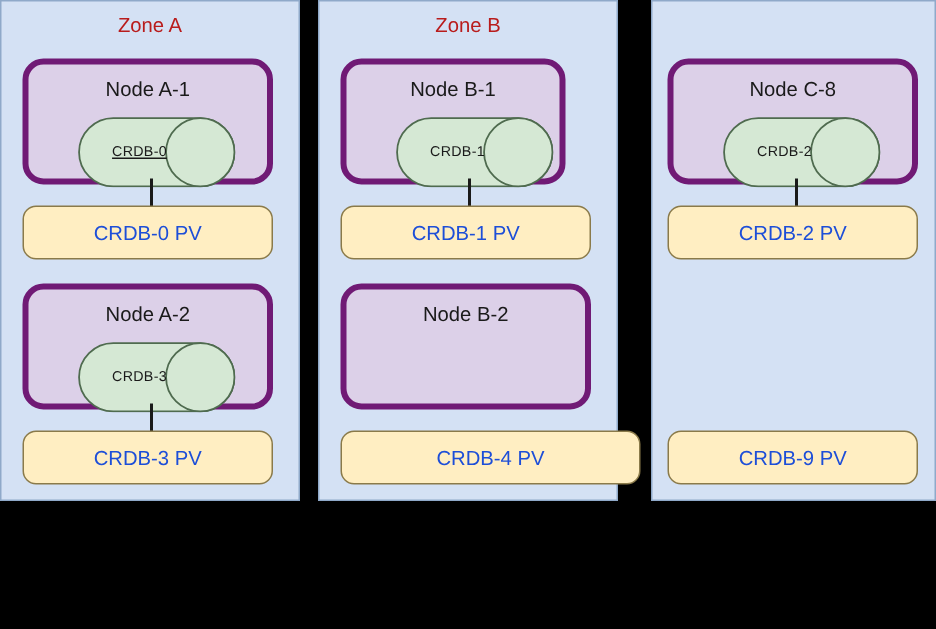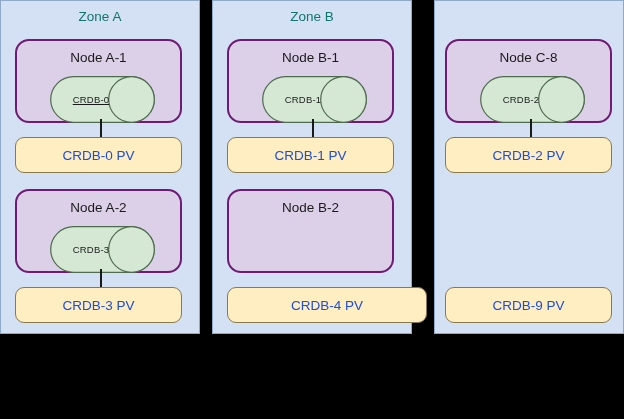--- a/index.html
+++ b/index.html
@@ -1,22 +1,22 @@
 <!DOCTYPE html>
 <html><head>
 <meta charset="utf-8">
 <style>
   html,body{margin:0;padding:0;background:#000;}
   body{width:624px;height:419px;position:relative;overflow:hidden;
        font-family:"Liberation Sans",sans-serif;color:#1a1a1a;}
   #canvas{position:absolute;left:0;top:0;width:624px;height:419px;background:#000;}
   .zone{position:absolute;background:#d4e1f4;border:1px solid #8fa9c9;box-sizing:border-box;}
   .zone-title{position:absolute;left:0;right:0;top:8px;text-align:center;
-              font-size:13.5px;line-height:16px;color:#0f766e;}
-  .node{position:absolute;background:#dcd0e8;border:2px solid #701a75;
+              font-size:13.5px;line-height:16px;color:#b91c1c;}
+  .node{position:absolute;background:#dcd0e8;border:4px solid #701a75;
         border-radius:14px;box-sizing:border-box;padding-left:48px;}
   .node-title{position:absolute;left:0;right:0;top:9px;text-align:center;
               font-size:13.5px;line-height:16px;color:#1a1a1a;}
   .pv{position:absolute;background:#ffeec2;border:1px solid #8a7a4a;
       border-radius:9px;box-sizing:border-box;display:flex;align-items:center;
       justify-content:center;font-size:13.5px;color:#1d4ed8;}
   .connector{position:absolute;width:2px;background:#1a1a1a;}
   .cyl{position:absolute;}
   .cyl svg{display:block;width:100%;height:100%;}
   .cyl-label{position:absolute;top:0;height:100%;display:flex;align-items:center;
@@ -56,21 +56,21 @@
       </div>
     </div>
     <div class="connector" style="left:99px;top:268px;height:20px;"></div>
 
     <div class="pv" style="left:14px;top:286px;width:167px;height:36px;">CRDB-3 PV</div>
   </div>
 
   <div class="zone" style="left:212px;top:0px;width:200px;height:334px;">
     <div class="zone-title">Zone B</div>
 
-    <div class="node" style="left:14px;top:38px;width:167px;height:84px;">
+    <div class="node" style="left:14px;top:38px;width:150px;height:84px;">
       <div class="node-title">Node B-1</div>
       <div class="cyl" style="left:33px;top:35px;width:105px;height:47px;">
         <svg viewBox="0 0 105 47" preserveAspectRatio="none" aria-hidden="true">
           <path d="M23.5,0.7 H81.5 A22.8,22.8 0 0 1 81.5,46.3 H23.5 A22.8,22.8 0 0 1 23.5,0.7 Z" fill="#d5e8d4" stroke="#4f6b4f" stroke-width="1.2"></path>
           <circle cx="81.5" cy="23.5" r="22.8" fill="#d5e8d4" stroke="#4f6b4f" stroke-width="1.2"></circle>
         </svg>
         <div class="cyl-label" style="left:10px;width:62px;">CRDB-1</div>
       </div>
     </div>
     <div class="connector" style="left:99px;top:118px;height:20px;"></div>

